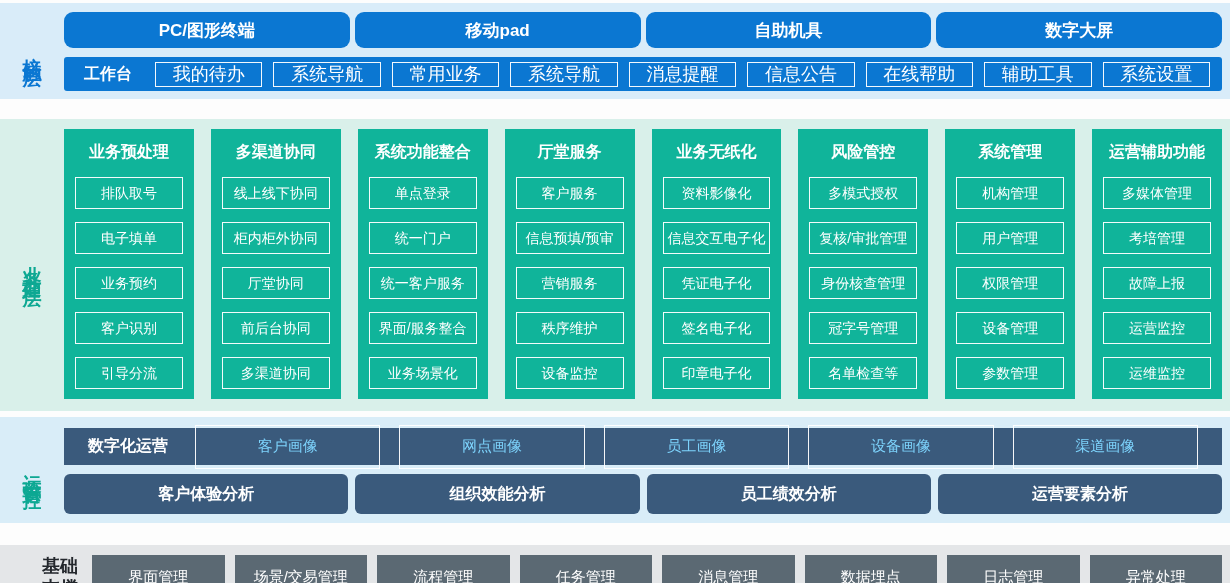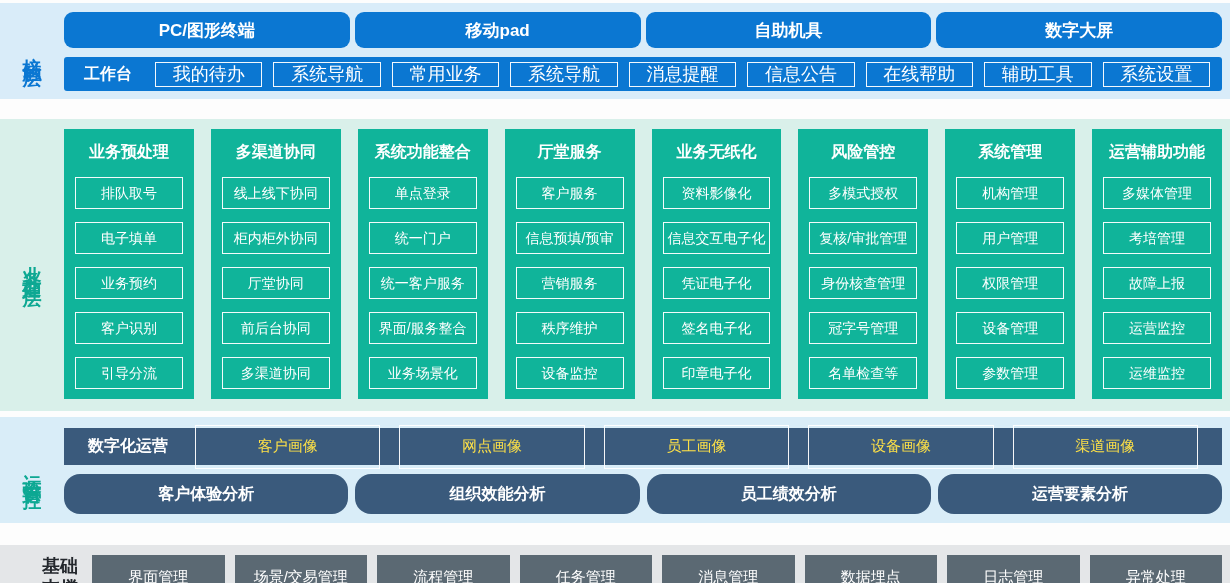--- a/index.html
+++ b/index.html
@@ -38,24 +38,24 @@
   .module-box { height:32px; border:1px solid rgba(255,255,255,.95); color:#fff; font-size:14px;
                 display:flex; align-items:center; justify-content:center; text-align:center;
                 line-height:1.15; padding:0 2px; }
 
   
   .band.ops { height:106px; background:#d9edf8; margin-bottom:22px; }
   .ops .band-content { padding-top:11px; }
   .ops-bar { height:37px; background:#3a5a7c; display:flex; align-items:center;
              padding:0 24px; gap:19px; }
   .ops-label { color:#fff; font-weight:bold; font-size:16px; margin-right:8px; white-space:nowrap; }
-  .profile-box { flex:1; height:44px; border:1px solid rgba(255,255,255,.95); color:#fde047; font-size:15px;
+  .profile-box { flex:1; height:44px; border:1px solid rgba(255,255,255,.95); color:#7dd3fc; font-size:15px;
                  display:flex; align-items:center; justify-content:center; }
   .analysis-row { margin-top:9px; display:flex; gap:7px; }
-  .analysis-box { flex:1; height:40px; background:#3a5a7c; border-radius:16px; color:#fff;
+  .analysis-box { flex:1; height:40px; background:#3a5a7c; border-radius:6px; color:#fff;
                   font-weight:bold; font-size:16px; display:flex; align-items:center; justify-content:center; }
 
   
   .band.foundation { height:64px; background:#e4e6e8; align-items:center;padding-left:28px; }
   .flabel-wrap { width:64px; display:flex; align-items:center; justify-content:center; }
   .flabel { width:40px; font-weight:bold; font-size:18px; line-height:1.25; color:#23272c;
             word-break:break-all; text-align:center; }
   .foundation-row { flex:1; display:flex; gap:10px; padding-right:8px; }
   .foundation-box { flex:1; height:44px; background:#5b6973; color:#fff; font-size:15px;
                     display:flex; align-items:center; justify-content:center; }

